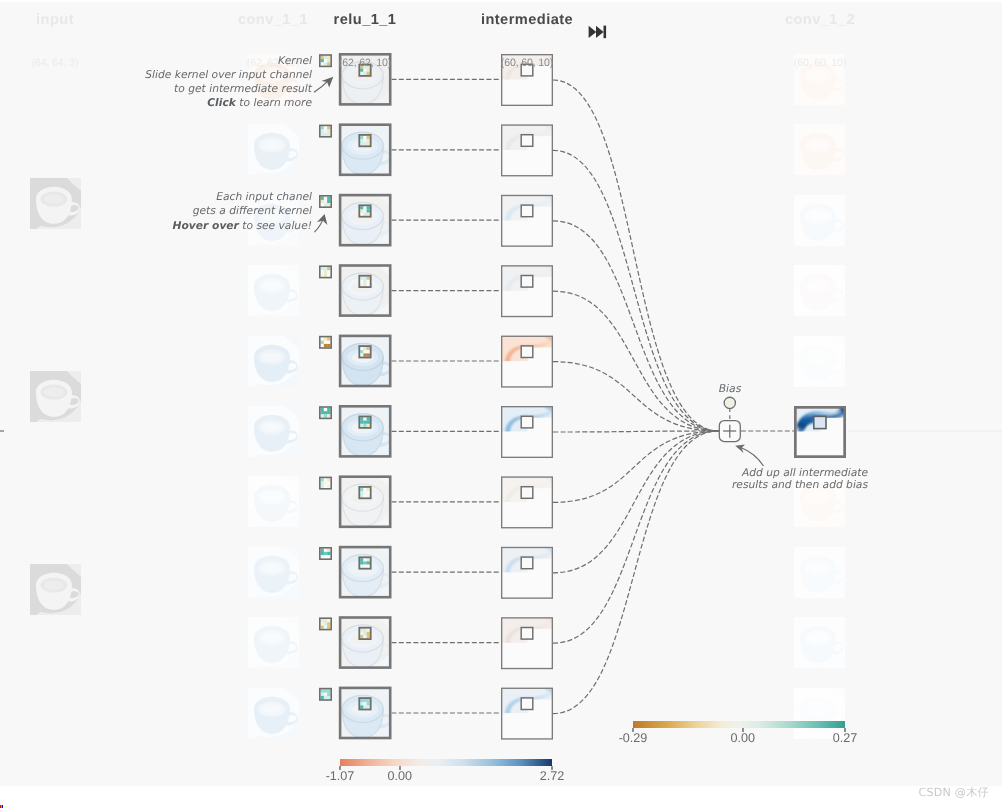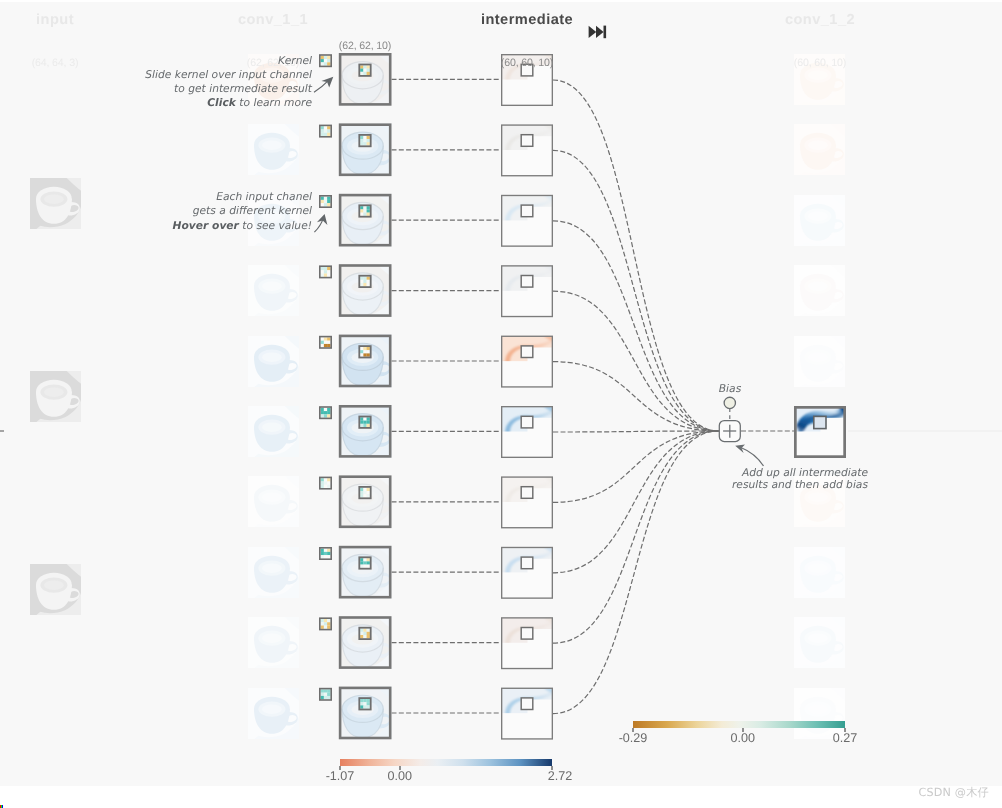--- a/index.html
+++ b/index.html
@@ -861,20 +861,21 @@
 <div id="textlayer" style="position:absolute;left:0;top:-2px;width:1002px;height:786px;">
 <div class="hdr dim" style="left:55.0px;top:12px;width:260px;margin-left:-130px;">
 <div class="ttl">input</div>
 <div class="sub">(64, 64, 3)</div>
 </div>
 <div class="hdr dim" style="left:273.0px;top:12px;width:260px;margin-left:-130px;">
 <div class="ttl">conv_1_1</div>
 <div class="sub">(62, 62, 10)</div>
 </div>
 <div class="hdr" style="left:365.0px;top:12px;width:260px;margin-left:-130px;">
+<div class="ttl">relu_1_1</div>
 <div class="sub">(62, 62, 10)</div>
 </div>
 <div class="hdr" style="left:527.0px;top:12px;width:260px;margin-left:-130px;">
 <div class="ttl">intermediate</div>
 <div class="sub">(60, 60, 10)</div>
 </div>
 <div class="hdr dim" style="left:820.0px;top:12px;width:260px;margin-left:-130px;">
 <div class="ttl">conv_1_2</div>
 <div class="sub">(60, 60, 10)</div>
 </div>
@@ -899,21 +900,21 @@
 <div>Add up all intermediate</div>
 <div>results and then add bias</div>
 </div>
 <div class="legend" style="position:absolute;left:340.0px;top:759.0px;width:212.0px;">
 <div style="height:6.5px;background:linear-gradient(to right,#e6805f 0%, #f0b49a 14%, #f6d7c6 26%, #f4ece8 38%, #eaeff3 46%, #cfe0ed 58%, #9cc2de 71%, #5d93c2 85%, #16396b 100%)"></div>
 <div style="position:absolute;left:0.0%;top:6.5px;width:1.6px;height:4.2px;background:#8f8f8f;margin-left:-0.8px;"></div>
 <span class="legendlab" style="left:0.0%;top:9.8px;transform:translateX(-50%);">-1.07</span>
 <div style="position:absolute;left:28.2%;top:6.5px;width:1.6px;height:4.2px;background:#8f8f8f;margin-left:-0.8px;"></div>
 <span class="legendlab" style="left:28.2%;top:9.8px;transform:translateX(-50%);">0.00</span>
 <div style="position:absolute;left:100.0%;top:6.5px;width:1.6px;height:4.2px;background:#8f8f8f;margin-left:-0.8px;"></div>
-<span class="legendlab" style="left:100.0%;top:9.8px;transform:translateX(-50%);margin-left:8px;">2.72</span>
+<span class="legendlab" style="left:100.0%;top:9.8px;transform:translateX(-50%);">2.72</span>
 </div>
 <div class="legend" style="position:absolute;left:633.0px;top:721px;width:212.0px;">
 <div style="height:6.5px;background:linear-gradient(to right,#bd7a26 0%, #d9a84f 16%, #ecd49a 30%, #f4ecd6 42%, #eff2ea 50%, #d9ece4 60%, #a8d8cb 74%, #6cbfb3 87%, #359e91 100%)"></div>
 <div style="position:absolute;left:0.0%;top:6.5px;width:1.6px;height:4.2px;background:#8f8f8f;margin-left:-0.8px;"></div>
 <span class="legendlab" style="left:0.0%;top:9.8px;transform:translateX(-50%);">-0.29</span>
 <div style="position:absolute;left:51.8%;top:6.5px;width:1.6px;height:4.2px;background:#8f8f8f;margin-left:-0.8px;"></div>
 <span class="legendlab" style="left:51.8%;top:9.8px;transform:translateX(-50%);">0.00</span>
 <div style="position:absolute;left:100.0%;top:6.5px;width:1.6px;height:4.2px;background:#8f8f8f;margin-left:-0.8px;"></div>
 <span class="legendlab" style="left:100.0%;top:9.8px;transform:translateX(-50%);text-align:right;">0.27</span>
 </div>

